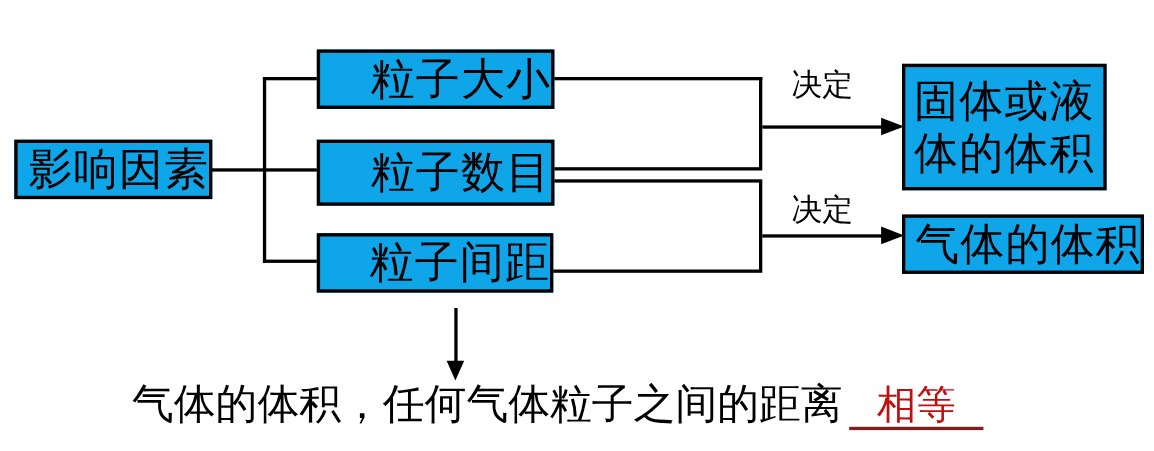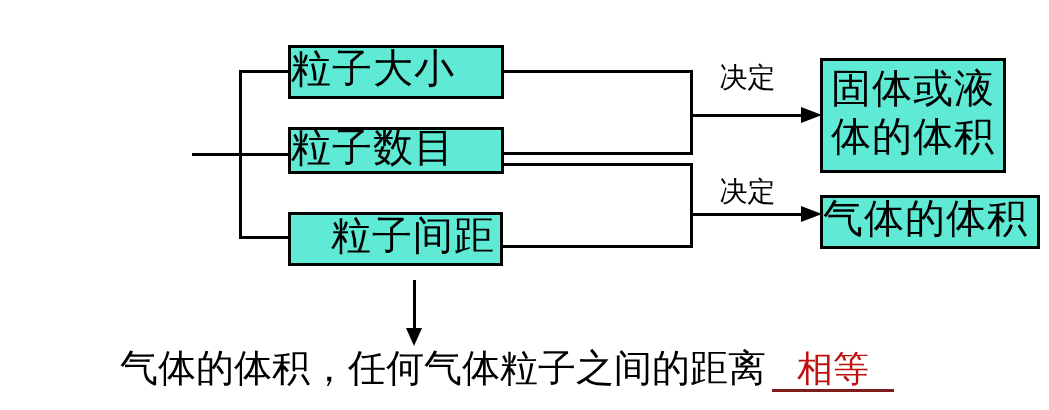--- a/index.html
+++ b/index.html
@@ -3,41 +3,40 @@
 <meta charset="utf-8">
 <style>
   html,body { margin:0; padding:0; background:#fff; }
   .stage {
     position:relative; width:1049px; height:410px; background:#ffffff;
     font-family:"Liberation Serif","DejaVu Serif",serif; color:#000;
     overflow:hidden;
   }
   .box {
     position:absolute; border:3px solid #000; box-sizing:border-box;
-    display:flex; align-items:center; justify-content:flex-start;
-    text-align:center; background:#5eead4; font-size:40px; line-height:48px;
+    display:flex; align-items:center; justify-content:flex-end;
+    text-align:center; background:#0ea5e9; font-size:40px; line-height:48px;
     letter-spacing:1px;
-    font-family:Liberation Mono, monospace;
   }
   .line { position:absolute; background:#000; }
   .lbl { position:absolute; text-align:center; font-size:28px; line-height:36px; }
   .ah-right {
     position:absolute; width:0; height:0;
     border-top:8px solid transparent; border-bottom:8px solid transparent;
     border-left:21px solid #000;
   }
   .ah-down {
     position:absolute; width:0; height:0;
     border-left:8px solid transparent; border-right:8px solid transparent;
     border-top:18px solid #000;
   }
   
   #b-root   { left:13;  top:127; width:180px; height:54px; }
   #b-size   { left:288px; top:45px;  width:216px; height:54px; }
-  #b-num    { left:288px; top:127px; width:216px; height:47px; }
+  #b-num    { left:288px; top:127px; width:216px; height:60px; }
   #b-gap    { left:288px; top:212px; width:215px; height:54px;padding-left:40px; }
   #b-solid  { left:820px; top:58px;  width:186px; height:115px; padding:0 2px; }
   #b-gas    { left:820px; top:195px; width:220px; height:54px; }
   #b-root   { left:13px; top:127px; }
   
   #l-root-num  { left:192px; top:153px; width:96px;  height:3px; }
   #l-trunk     { left:239px; top:70px;  width:3px;   height:169px; }
   #l-trunk-size{ left:239px; top:70px;  width:49px;  height:3px; }
   #l-trunk-gap { left:239px; top:236px; width:49px;  height:3px; }
   #l-size-r    { left:504px; top:70px;  width:189px; height:3px; }
@@ -64,20 +63,23 @@
     display:inline-block; color:#c00f0f; font-size:36px; line-height:40px;
     border-bottom:3px solid #7f1d1d; min-width:122px; text-align:center;
     margin-left:6px; vertical-align:baseline;
   }
 </style>
 </head>
 <body>
 
 <div class="stage">
 
+  <div class="box" id="b-root">
+    <span>影响因素</span>
+  </div>
   <div class="box" id="b-size">
     <span>粒子大小</span>
   </div>
   <div class="box" id="b-num">
     <span>粒子数目</span>
   </div>
   <div class="box" id="b-gap">
     <span>粒子间距</span>
   </div>
   <div class="box" id="b-gas">

